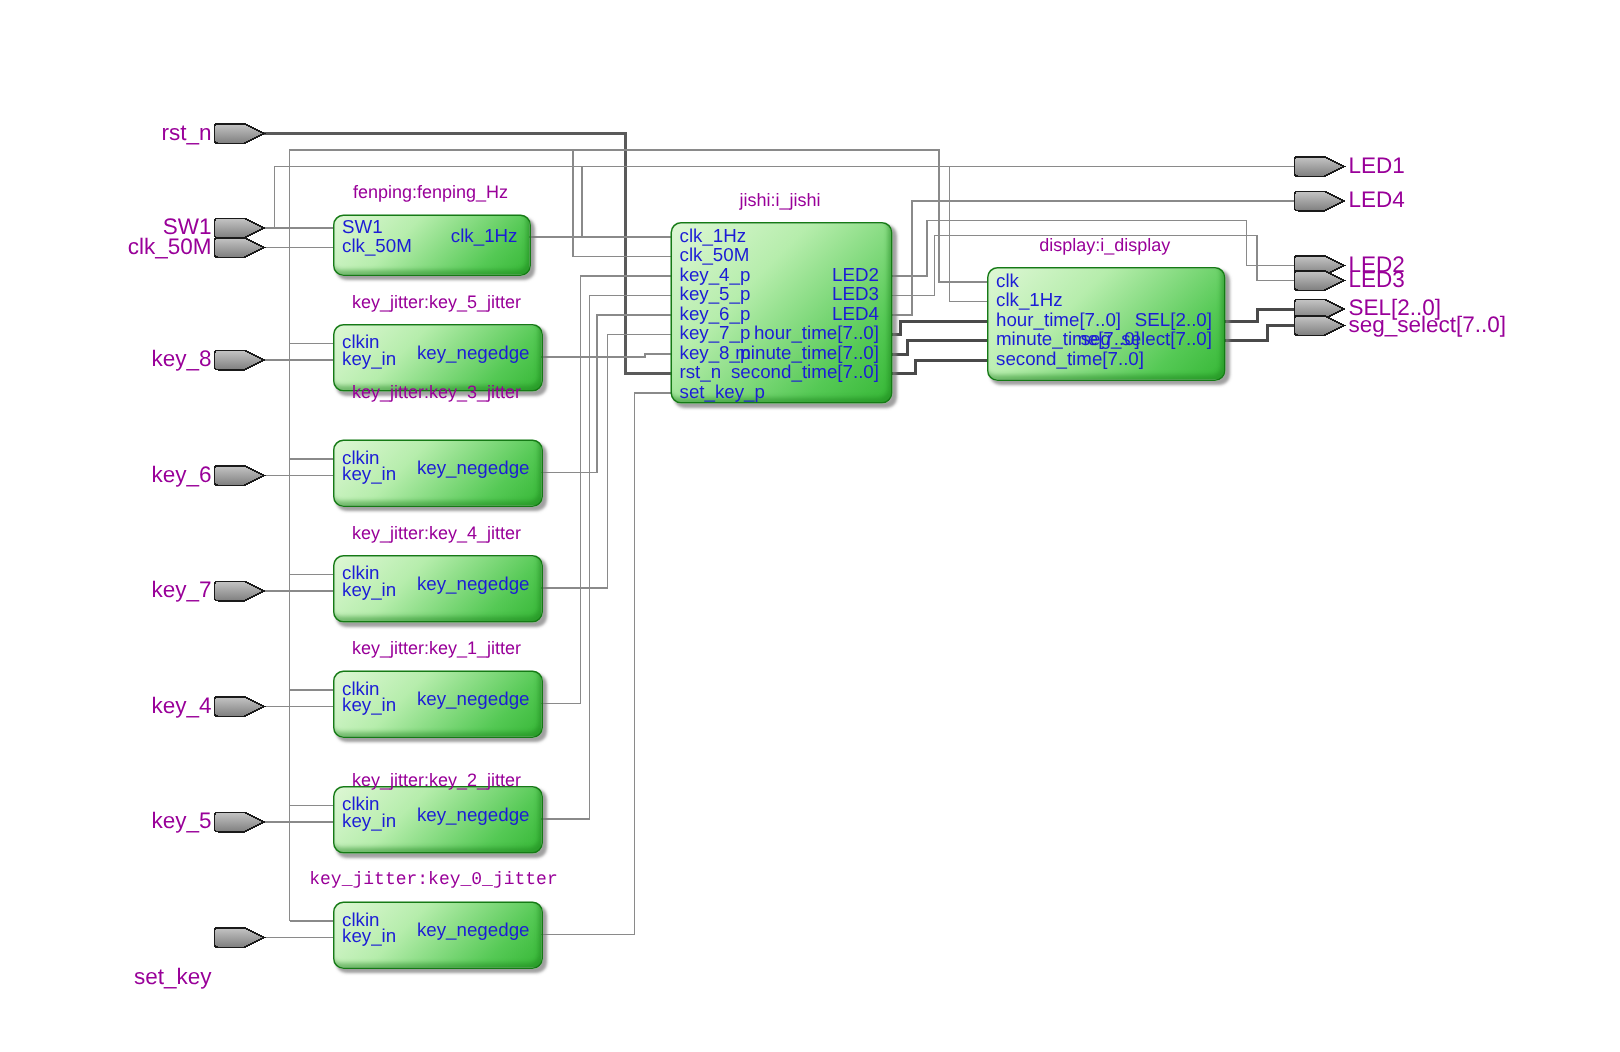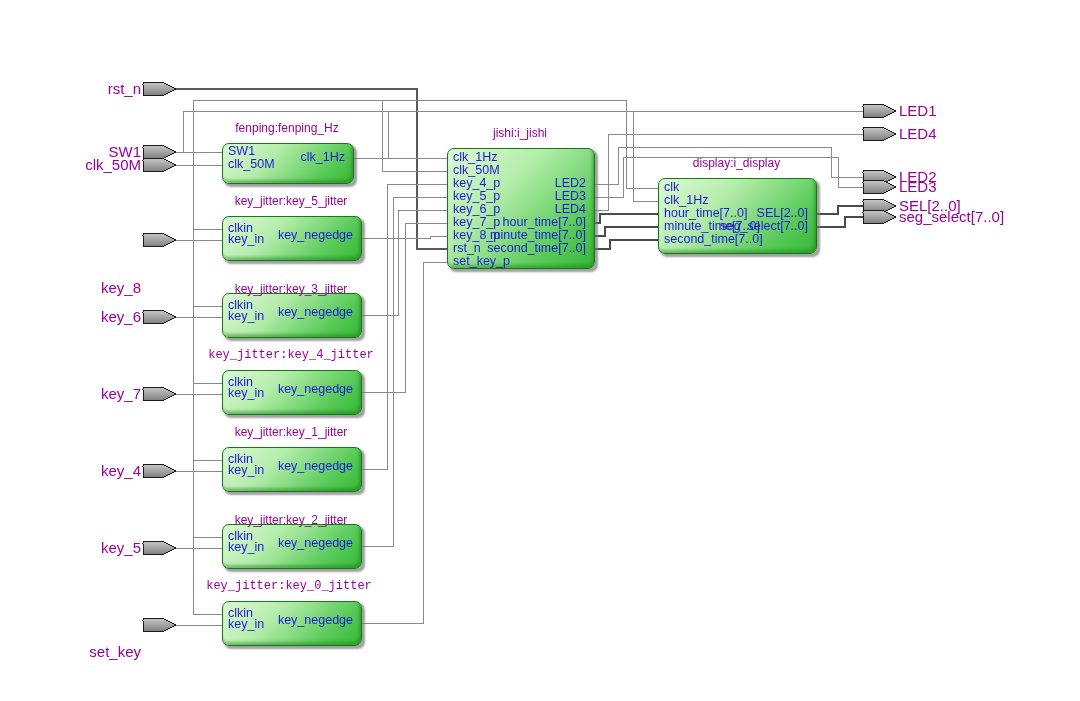--- a/index.html
+++ b/index.html
@@ -77,21 +77,21 @@
       <path d="M865 104.5 L883 104.5 L896 111 L883 117.5 L865 117.5 Q863 117.5 863 115.5 L863 106.5 Q863 104.5 865 104.5 Z" fill="url(#pingrad)" stroke="#1a1a1a" stroke-width="1"></path>
       <path d="M865 127.5 L883 127.5 L896 134 L883 140.5 L865 140.5 Q863 140.5 863 138.5 L863 129.5 Q863 127.5 865 127.5 Z" fill="url(#pingrad)" stroke="#1a1a1a" stroke-width="1"></path>
       <path d="M865 170.5 L883 170.5 L896 177 L883 183.5 L865 183.5 Q863 183.5 863 181.5 L863 172.5 Q863 170.5 865 170.5 Z" fill="url(#pingrad)" stroke="#1a1a1a" stroke-width="1"></path>
       <path d="M865 180.5 L883 180.5 L896 187 L883 193.5 L865 193.5 Q863 193.5 863 191.5 L863 182.5 Q863 180.5 865 180.5 Z" fill="url(#pingrad)" stroke="#1a1a1a" stroke-width="1"></path>
       <path d="M865 199.5 L883 199.5 L896 206 L883 212.5 L865 212.5 Q863 212.5 863 210.5 L863 201.5 Q863 199.5 865 199.5 Z" fill="url(#pingrad)" stroke="#1a1a1a" stroke-width="1"></path>
       <path d="M865 210.5 L883 210.5 L896 217 L883 223.5 L865 223.5 Q863 223.5 863 221.5 L863 212.5 Q863 210.5 865 210.5 Z" fill="url(#pingrad)" stroke="#1a1a1a" stroke-width="1"></path>
     </svg>
     <div class="pin-label in" style="left: 141px; top: 80px;">rst_n</div>
     <div class="pin-label in" style="left: 141px; top: 143px;">SW1</div>
     <div class="pin-label in" style="left: 141px; top: 156px;">clk_50M</div>
-    <div class="pin-label in" style="left: 141px; top: 231px; margin-top: 48px;">key_8</div>
+    <div class="pin-label in" style="left: 141px; top: 231px;">key_8</div>
     <div class="pin-label in" style="left: 141px; top: 308px;">key_6</div>
     <div class="pin-label in" style="left: 141px; top: 385px;">key_7</div>
     <div class="pin-label in" style="left: 141px; top: 462px;">key_4</div>
     <div class="pin-label in" style="left: 141px; top: 539px;">key_5</div>
     <div class="pin-label in" style="left: 141px; top: 643px;">set_key</div>
     <div class="pin-label out" style="left: 899px; top: 102px;">LED1</div>
     <div class="pin-label out" style="left: 899px; top: 125px;">LED4</div>
     <div class="pin-label out" style="left: 899px; top: 168px;">LED2</div>
     <div class="pin-label out" style="left: 899px; top: 178px;">LED3</div>
     <div class="pin-label out" style="left: 899px; top: 197px;">SEL[2..0]</div>
@@ -100,26 +100,26 @@
     <div class="block-title" style="left: 287px; top: 121px;">fenping:fenping_Hz</div>
     <div class="port left" style="left: 228px; top: 145px;">SW1</div>
     <div class="port left" style="left: 228px; top: 158px;">clk_50M</div>
     <div class="port right" style="left: 222px; width: 123px; top: 151px;">clk_1Hz</div>
     <div class="block" style="left: 222px; top: 216px; width: 138px; height: 43px;"></div>
     <div class="block-title" style="left: 291px; top: 194px;">key_jitter:key_5_jitter</div>
     <div class="port left" style="left: 228px; top: 222px;">clkin</div>
     <div class="port left" style="left: 228px; top: 233px;">key_in</div>
     <div class="port right" style="left: 222px; width: 131px; top: 229px;">key_negedge</div>
     <div class="block" style="left: 222px; top: 293px; width: 138px; height: 43px;"></div>
-    <div class="block-title" style="left: 291px; top: 282px; text-align: right;">key_jitter:key_3_jitter</div>
+    <div class="block-title" style="left: 291px; top: 254px; text-align: right;">key_jitter:key_3_jitter</div>
     <div class="port left" style="left: 228px; top: 299px;">clkin</div>
     <div class="port left" style="left: 228px; top: 310px;">key_in</div>
     <div class="port right" style="left: 222px; width: 131px; top: 306px;">key_negedge</div>
     <div class="block" style="left: 222px; top: 370px; width: 138px; height: 43px;"></div>
-    <div class="block-title" style="left: 291px; top: 348px; font-family: Liberation Mono, monospace;">key_jitter:key_4_jitter</div>
+    <div class="block-title" style="left: 291px; top: 348px;">key_jitter:key_4_jitter</div>
     <div class="port left" style="left: 228px; top: 376px;">clkin</div>
     <div class="port left" style="left: 228px; top: 387px;">key_in</div>
     <div class="port right" style="left: 222px; width: 131px; top: 383px;">key_negedge</div>
     <div class="block" style="left: 222px; top: 447px; width: 138px; height: 43px;"></div>
     <div class="block-title" style="left: 291px; top: 425px;">key_jitter:key_1_jitter</div>
     <div class="port left" style="left: 228px; top: 453px;">clkin</div>
     <div class="port left" style="left: 228px; top: 464px;">key_in</div>
     <div class="port right" style="left: 222px; width: 131px; top: 460px;">key_negedge</div>
     <div class="block" style="left: 222px; top: 524px; width: 138px; height: 43px;"></div>
     <div class="block-title" style="left: 291px; top: 502px; margin-top: 11px;">key_jitter:key_2_jitter</div>

